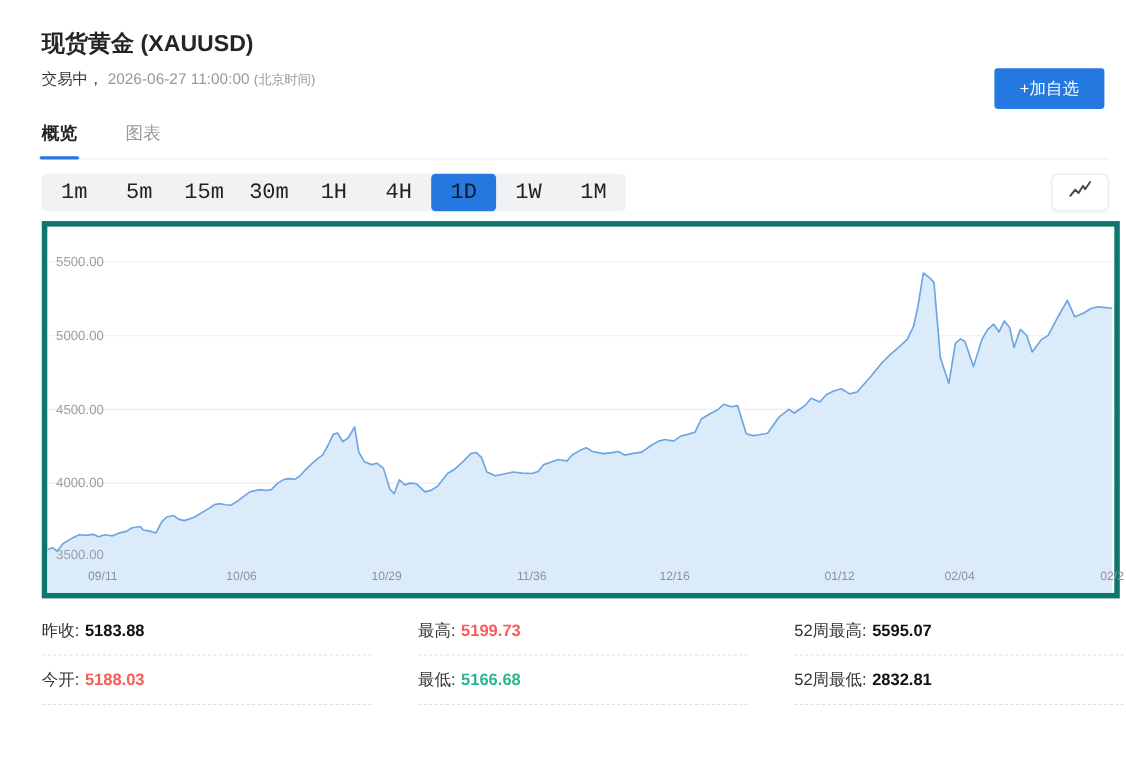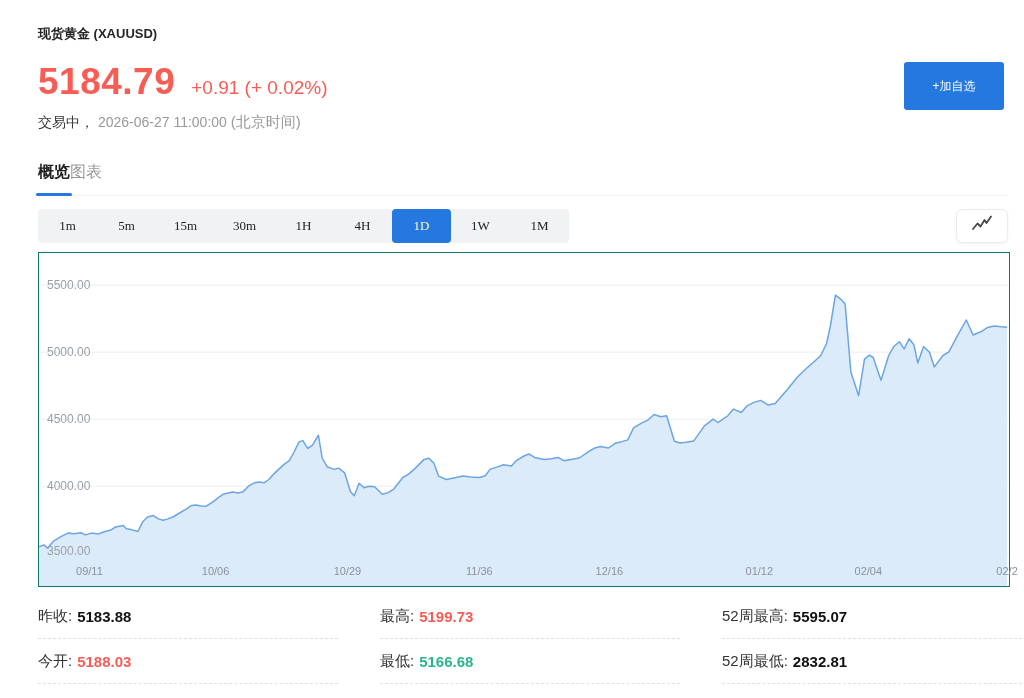--- a/index.html
+++ b/index.html
@@ -2,58 +2,58 @@
 <html style="--accent: #2478df;"><head>
 <meta charset="utf-8">
 <style>
   html,body{margin:0;padding:0;background:#fff;}
   body{
     width:1024px;height:698px;overflow:hidden;position:relative;
     font-family:"Liberation Sans","DejaVu Sans",sans-serif;color:#222;
   }
   .page{padding:0 0 0 38px;}
   
-  .title{font-size:13px;font-weight:bold;color:#252525;padding-top:25px;}
+  .title{font-size:21px;font-weight:bold;color:#252525;padding-top:25px;}
   .price-row{display:flex;align-items:baseline;margin-top:18px;}
   .price{font-size:37px;font-weight:bold;letter-spacing:.5px;}
   .change{font-size:19px;margin-left:16px;}
   .status-row{margin-top:10px;font-size:14px;color:#333;}
   .status-time{color:#999;}
-  .status-tz{color:#999;font-size:15px;}
+  .status-tz{color:#999;font-size:12px;}
   .watch-btn{
-    position:absolute;top:62px;right:20px;width:100px;height:48px;
-    color:#fff;font-size:12px;border:none;border-radius:3px;cursor:pointer;
+    position:absolute;top:62px;right:20px;width:100px;height:37px;
+    color:#fff;font-size:15px;border:none;border-radius:3px;cursor:pointer;
     display:flex;align-items:center;justify-content:center;
   }
   
-  .tabs{display:flex;margin-top:30px;border-bottom:1px solid #f0f0f0;width:970px;}
+  .tabs{display:flex;gap:44px;margin-top:30px;border-bottom:1px solid #f0f0f0;width:970px;}
   .tab{font-size:16px;color:#999;padding-bottom:12px;position:relative;cursor:pointer;}
   .tab.active{color:#222;font-weight:bold;}
   .tab.active::after{
     content:"";position:absolute;left:-2px;bottom:-1px;width:36px;height:3px;
     background:var(--accent);border-radius:2px;
   }
   
   .tf-row{display:flex;align-items:center;justify-content:space-between;margin-top:13px;width:970px;}
   .tf-bar{display:flex;background:#f1f2f4;border-radius:4px;height:34px;align-items:center;}
   .tf{
-    width:59px;height:34px;border:none;background:transparent;font-size:13px;color:#222;
+    width:59px;height:34px;border:none;background:transparent;font-size:20px;color:#222;
     border-radius:4px;cursor:pointer;display:flex;align-items:center;justify-content:center;
-    font-family:Liberation Serif, serif;
+    font-family:Liberation Mono, monospace;
   }
-  .tf.active{color:#fef9c3;}
+  .tf.active{color:#0f172a;}
   .charttype-btn{
     width:50px;height:32px;background:#fff;border:1px solid #ececec;border-radius:6px;
     box-shadow:0 1px 3px rgba(0,0,0,.06);display:flex;align-items:center;justify-content:center;
     cursor:pointer;
   }
   
   .chart{
     position:relative;width:970px;height:333px;margin-top:9px;
-    border:1px solid #0f766e;box-sizing:content-box;
+    border:5px solid #0f766e;box-sizing:content-box;
   }
   .chart svg{position:absolute;left:0;top:0;}
   .ylabel{
     position:absolute;left:8px;height:16px;line-height:16px;font-size:12px;color:#9aa0a8;
   }
   .xlabel{
     position:absolute;top:310px;height:16px;line-height:16px;font-size:11px;color:#8b919c;
     transform:translateX(-50%);white-space:nowrap;
   }
   
@@ -69,24 +69,20 @@
 </style>
 </head>
 <body>
 
 <div class="page">
 
   <div class="title">现货黄金 (XAUUSD)</div>
 
   <button class="watch-btn" style="background: rgb(36, 120, 223);">+加自选</button>
 
-  <div class="price-row">
-    <span class="price" style="color: rgb(248, 93, 85);">5184.79</span>
-    <span class="change" style="color: rgb(248, 93, 85);">+0.91 (+ 0.02%)</span>
-  </div>
 
   <div class="status-row">
     <span>交易中，</span>
     <span class="status-time">2026-06-27 11:00:00</span>
     <span class="status-tz">(北京时间)</span>
   </div>
 
   <div class="tabs">
       <div class="tab active">概览</div>
       <div class="tab">图表</div>

